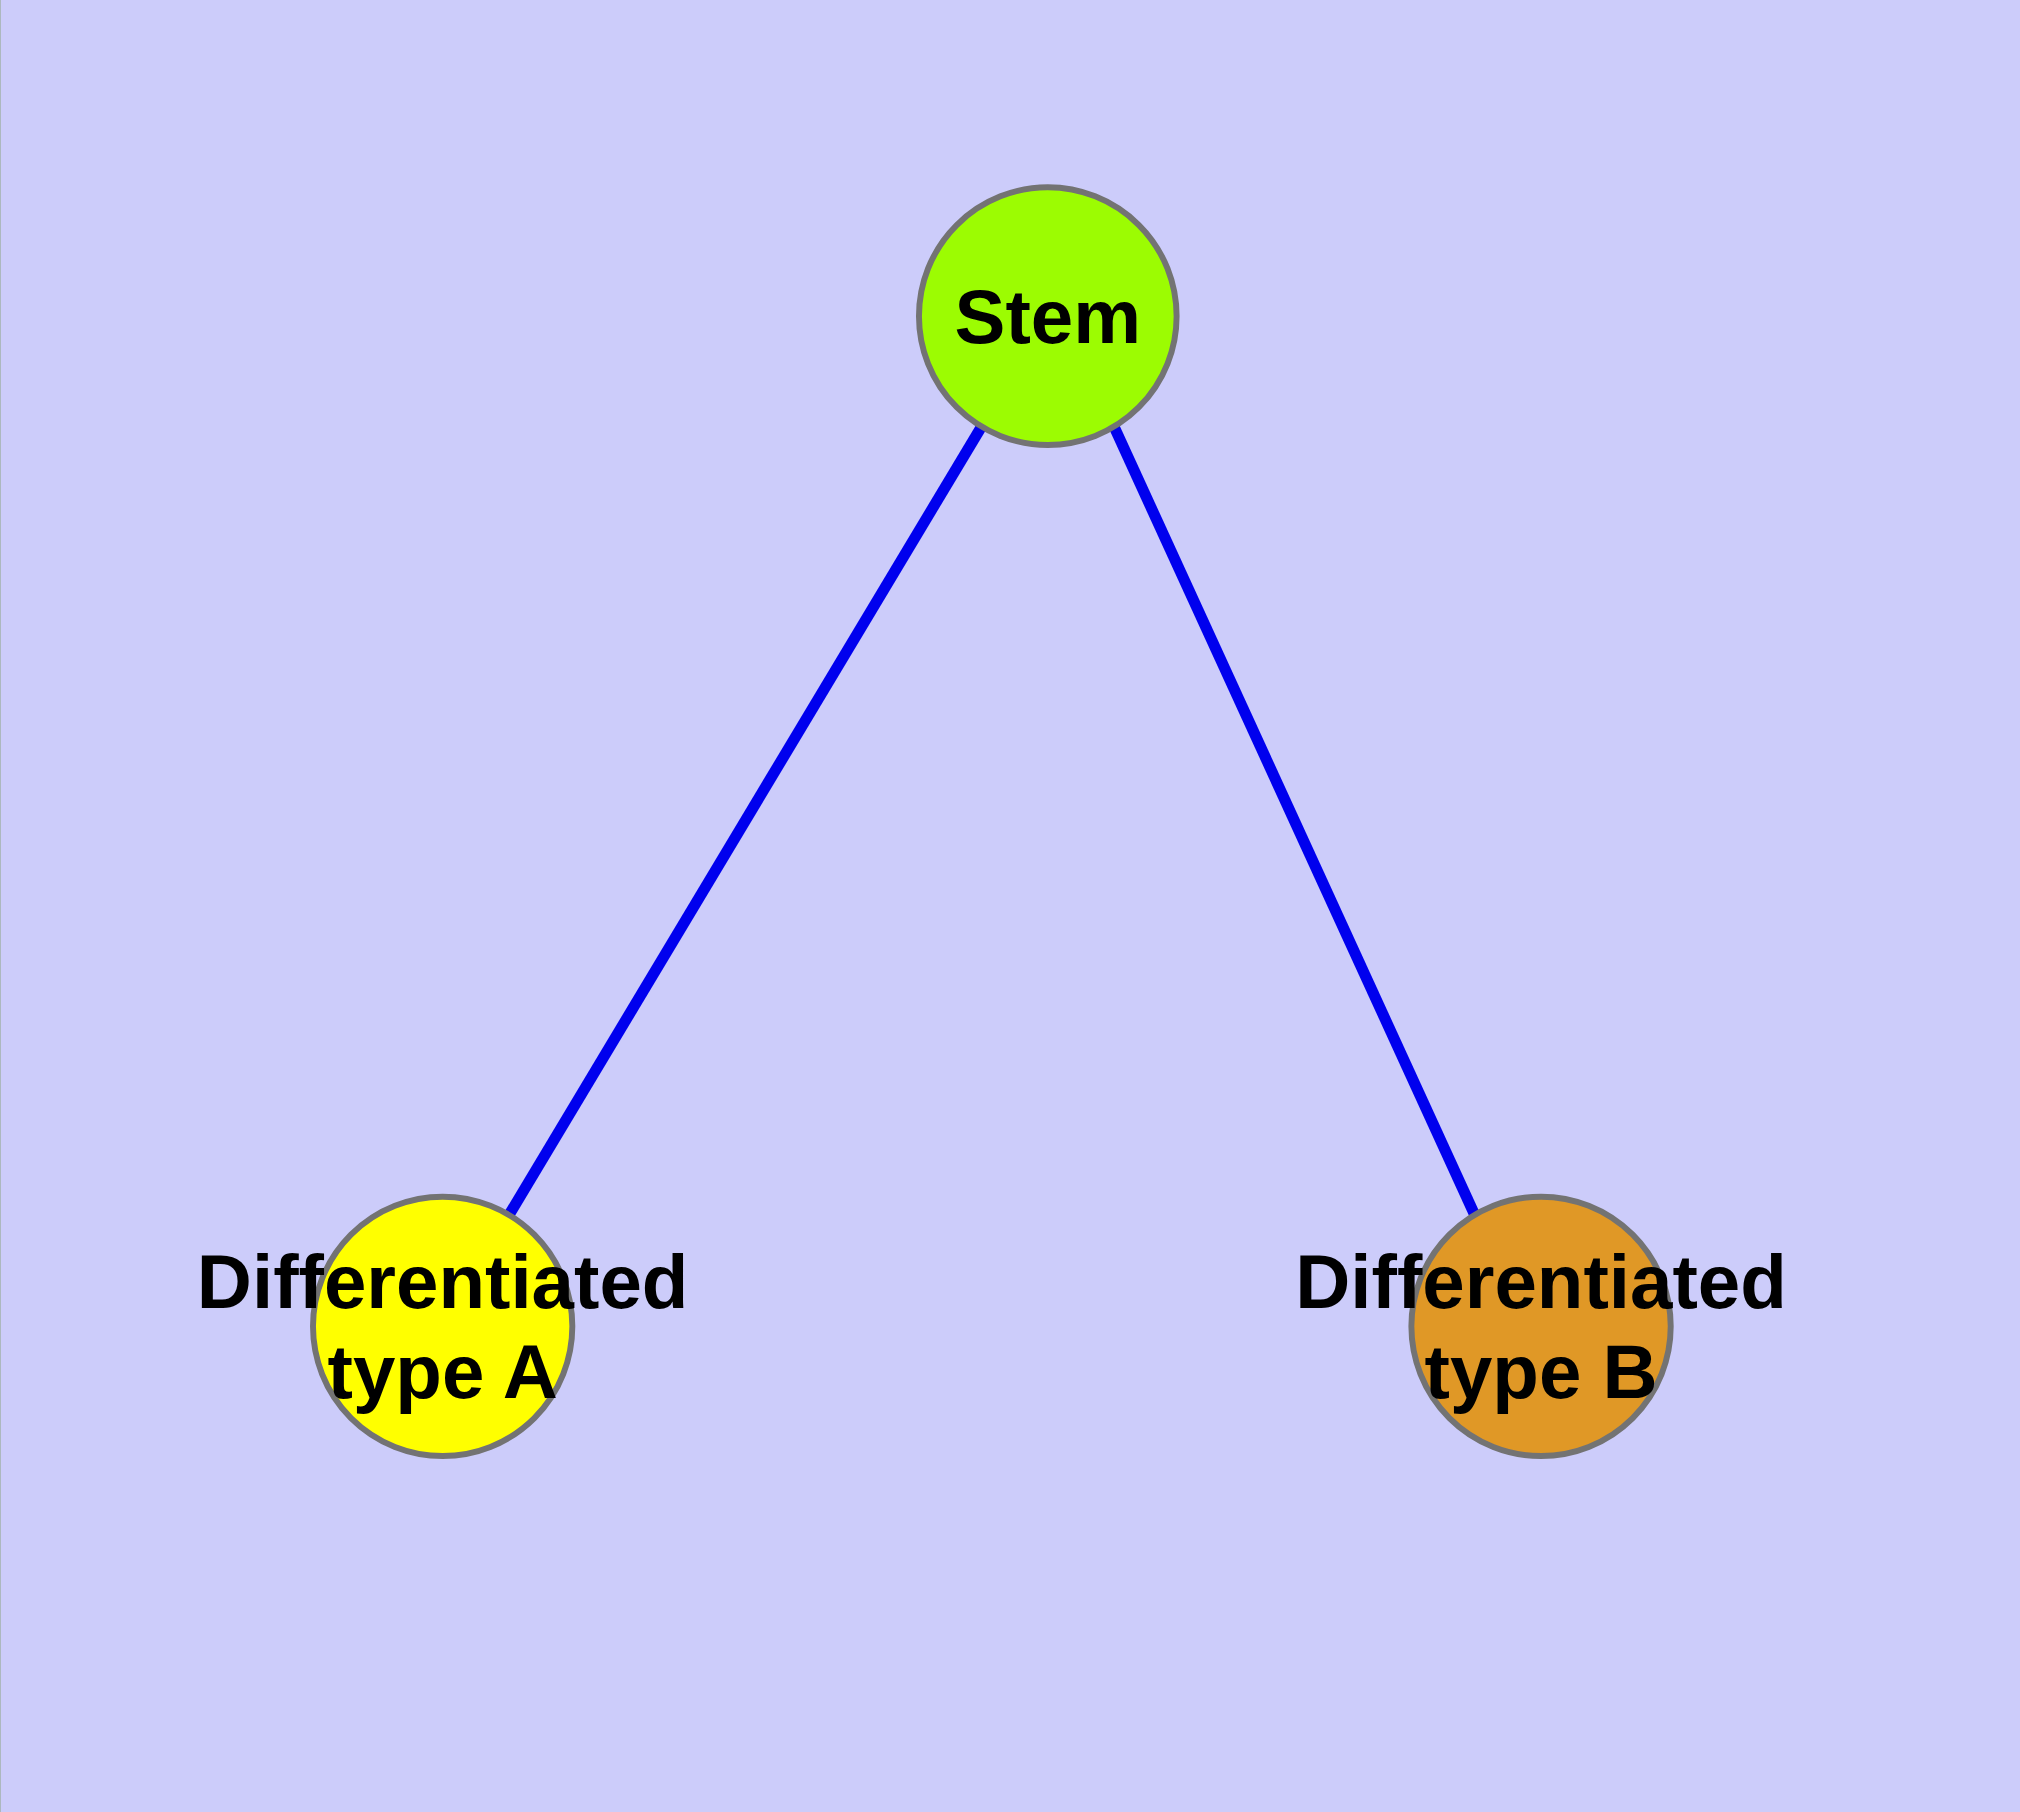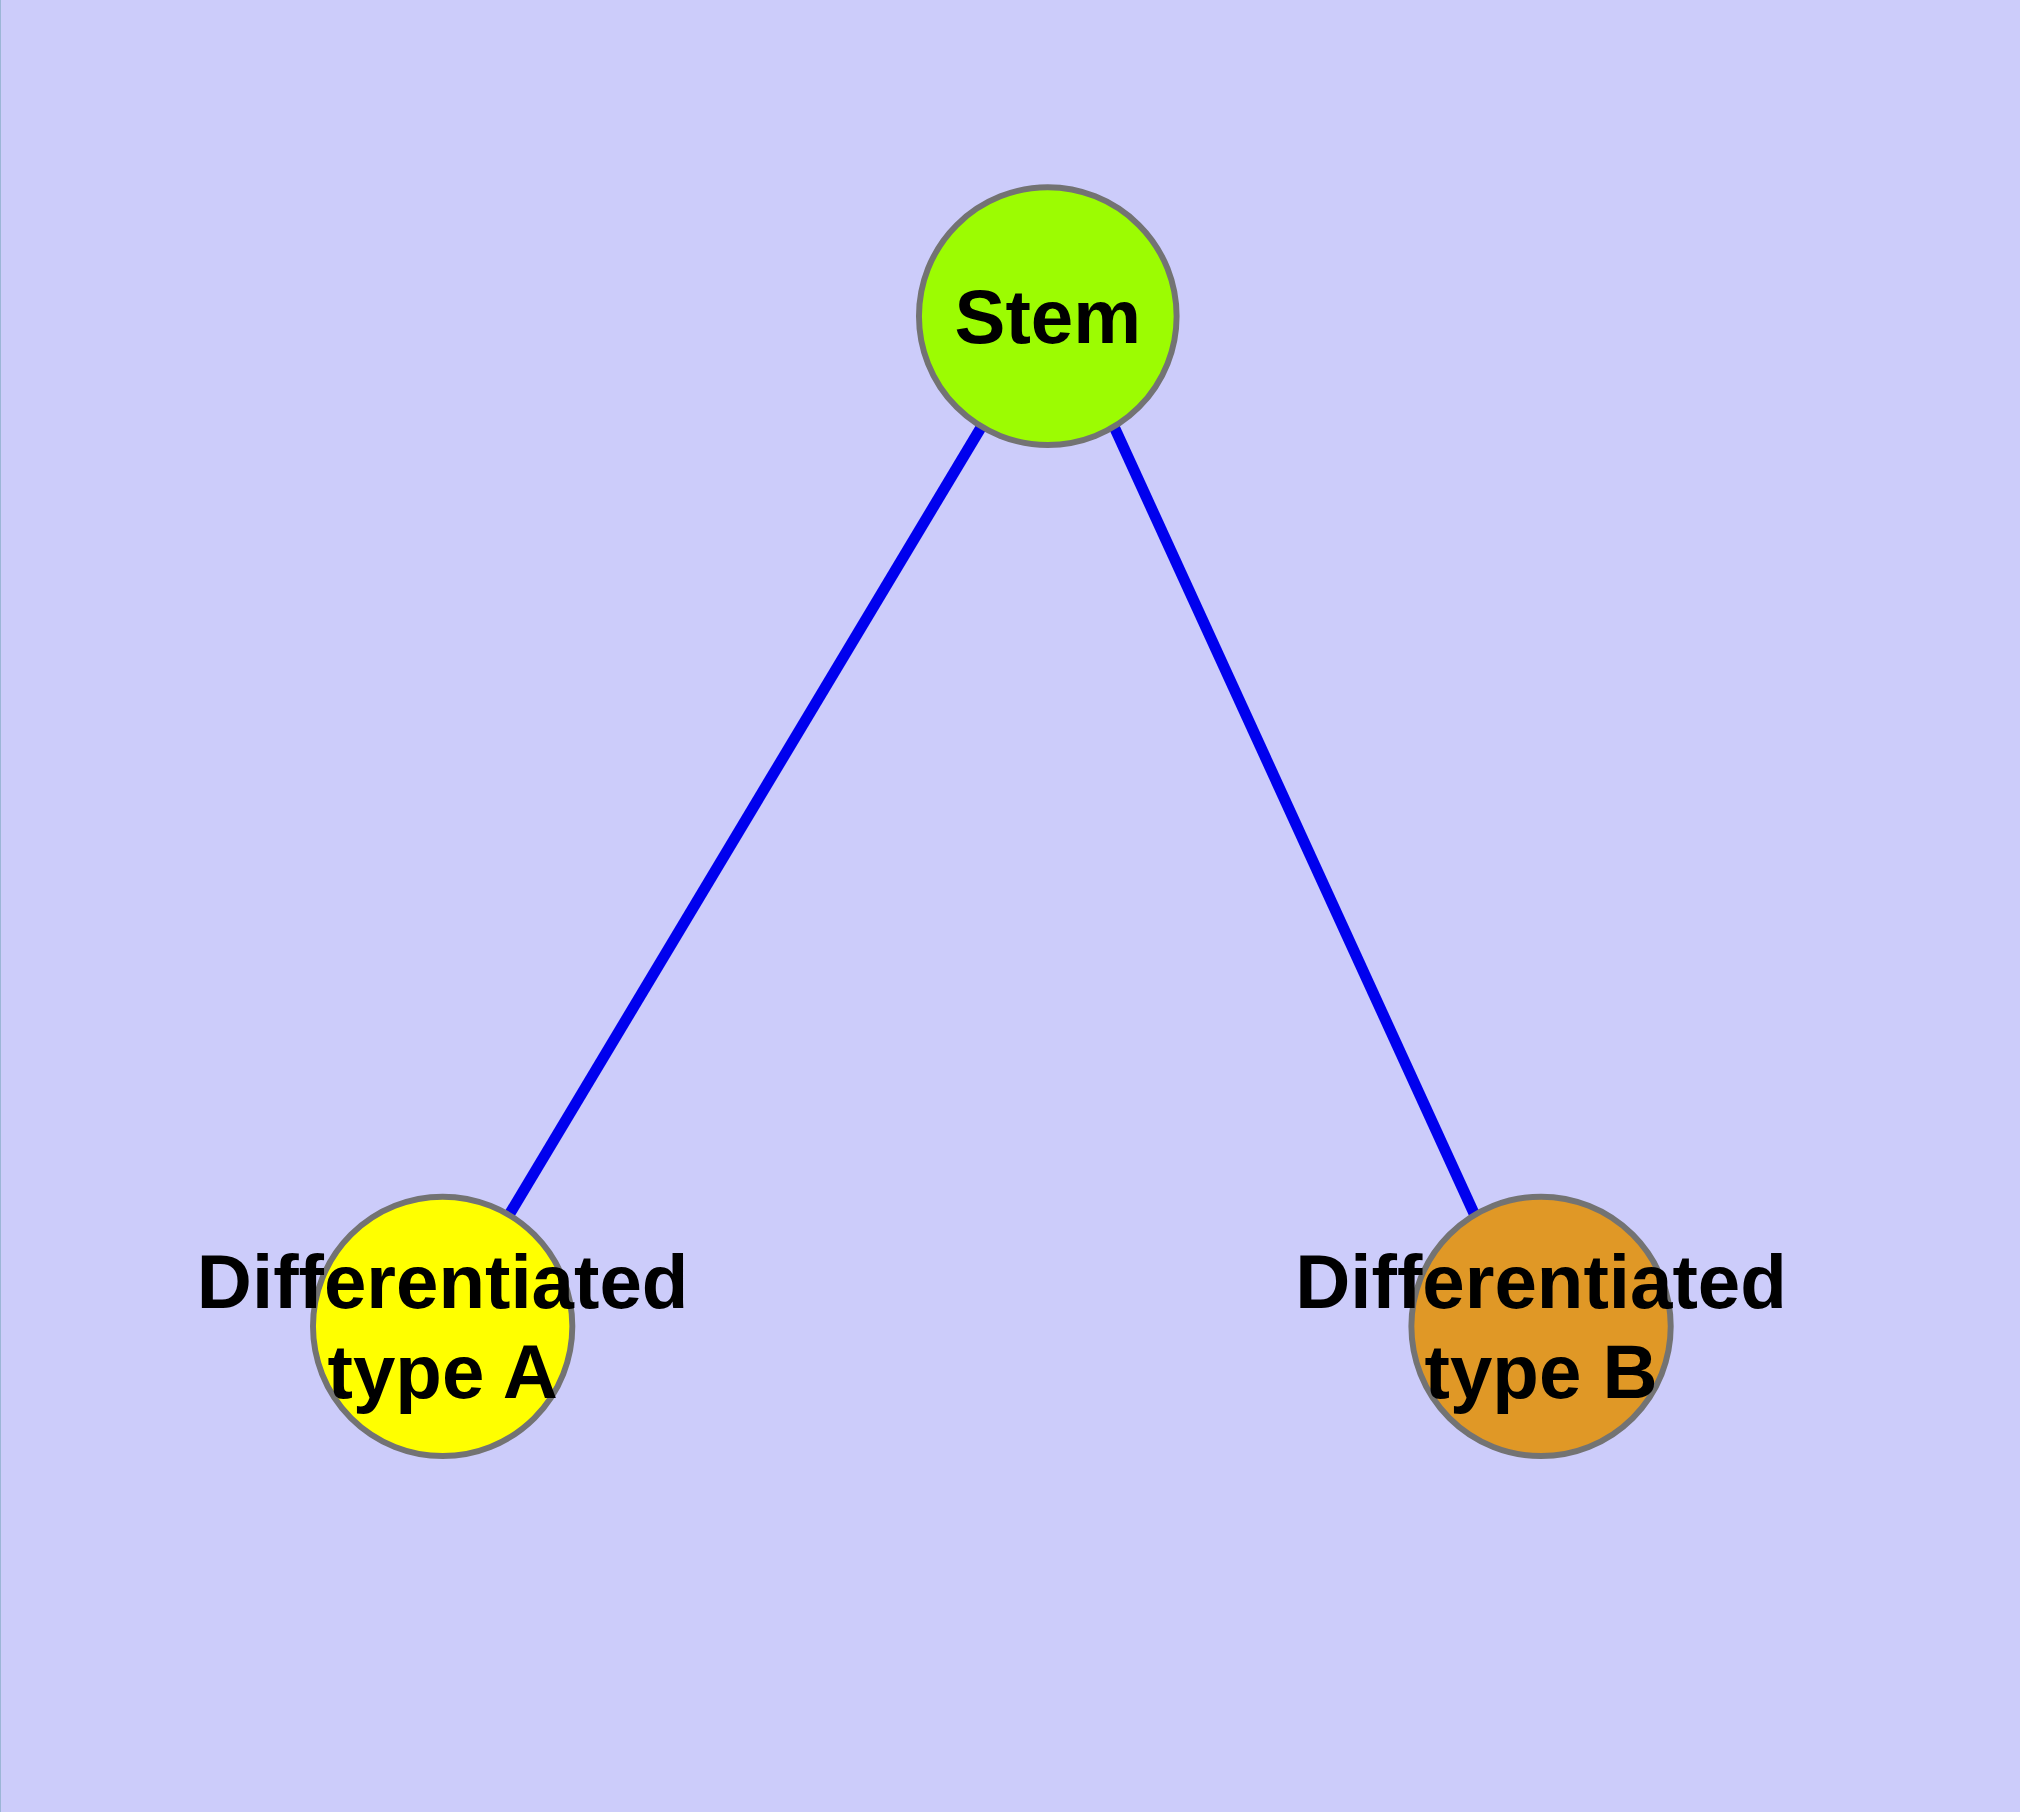--- a/index.html
+++ b/index.html
@@ -38,21 +38,21 @@
     font-size: 90px;
     fill: #000000;
     text-anchor: middle;
     dominant-baseline: auto;
     paint-order: normal;
   }
 </style>
 </head>
 <body>
 
-<div id="graph-canvas" style="width: 2021px; height: 1812px; background: #0f766e;">
+<div id="graph-canvas" style="width: 2021px; height: 1812px; background: #4d7c0f;">
   <svg id="graph-svg" viewBox="0 0 2384 2138" style="width: 2021px; height: 1812px;">
 
     <rect x="0" y="0" width="2384" height="2138" fill="#ccccfa"></rect>
 
     <g>
       <line class="edge-line" x1="1158" y1="503" x2="600" y2="1434" stroke="#0000ee" stroke-width="13"></line>
       <line class="edge-line" x1="1314" y1="503" x2="1740" y2="1434" stroke="#0000ee" stroke-width="13"></line>
     </g>
 
     <g>

